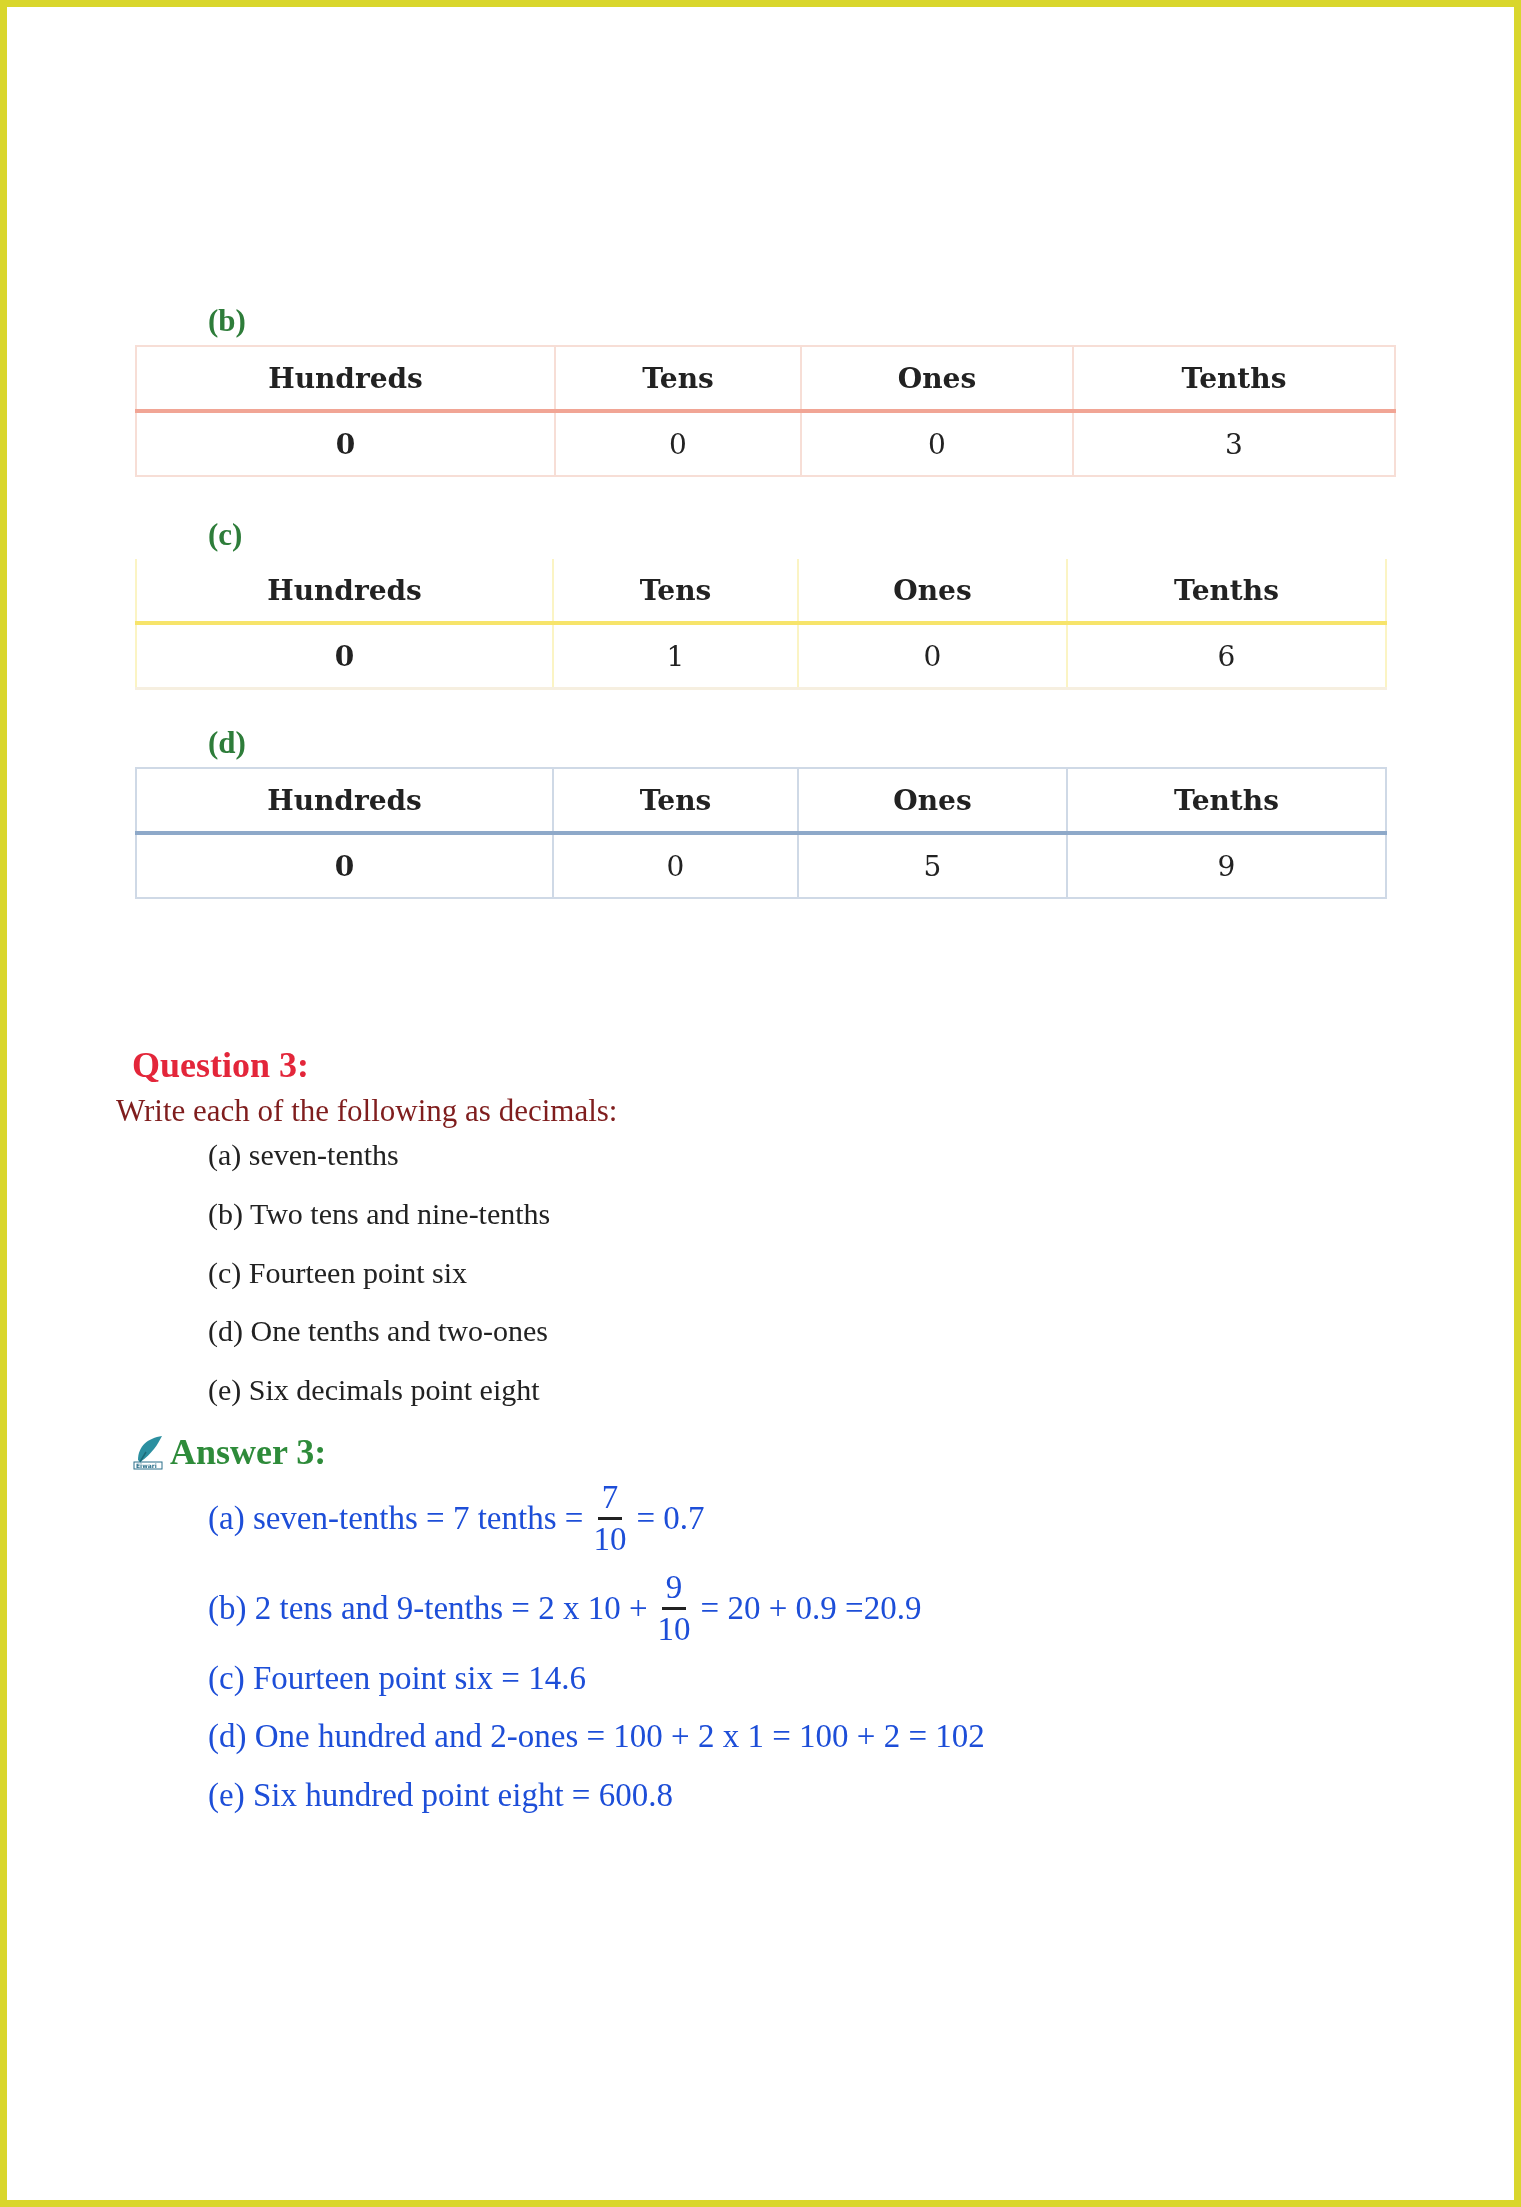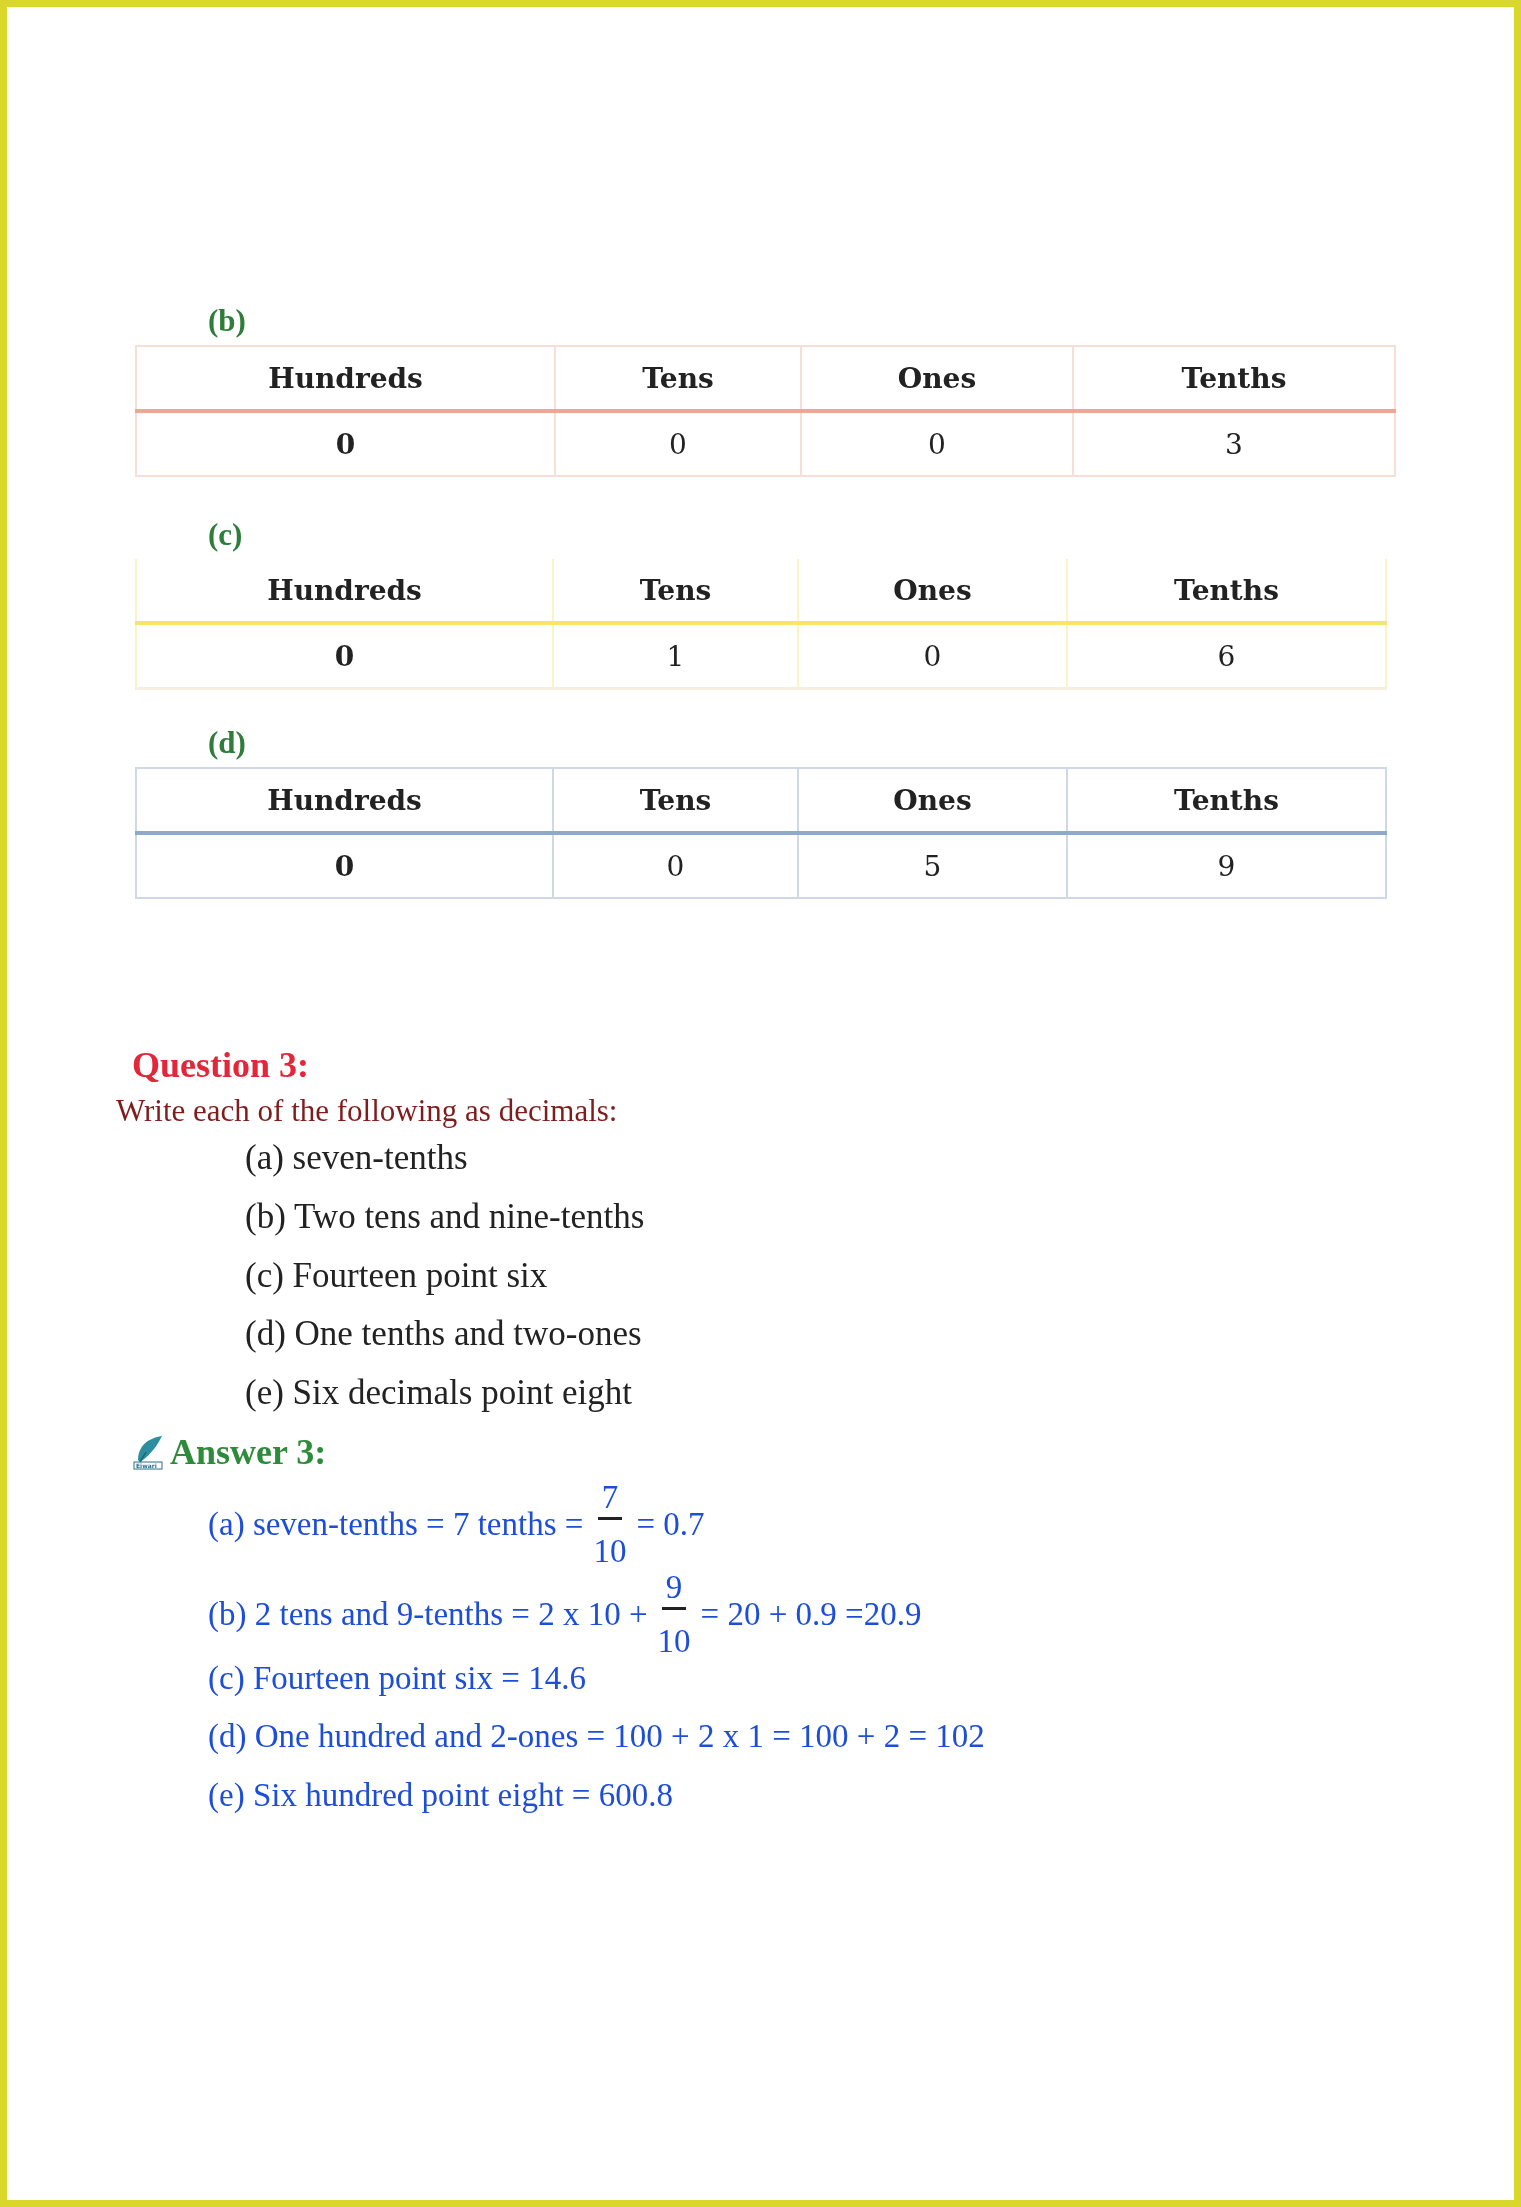--- a/index.html
+++ b/index.html
@@ -36,40 +36,40 @@
   .td th { border-bottom: 4px solid #8ea9c9; }
   .q-title {
     position: absolute; left: 132px; top: 1044px; color: #e3263a;
     font-weight: bold; font-size: 36px; font-family: "Liberation Serif", serif;
   }
   .q-text {
     position: absolute; left: 116px; top: 1093px; font-size: 31px;
     font-family: "Liberation Serif", serif; color: #7f1d1d;
   }
   .item {
-    position: absolute; left: 208px; font-size: 35px;
-    font-family: "Liberation Serif", serif; color: #222; white-space: nowrap; margin-left: 37px;
+    position: absolute; left: 208px; font-size: 30px;
+    font-family: "Liberation Serif", serif; color: #222; white-space: nowrap;
   }
   .a-title {
     position: absolute; left: 132px; top: 1431px; color: #2e8b3a;
     font-weight: bold; font-size: 36px; font-family: "Liberation Serif", serif;
     display: flex; align-items: center; gap: 4px;
   }
   .logo { width: 34px; height: 36px; display: inline-block; }
   .ans {
     position: absolute; left: 208px; font-size: 33px;
     font-family: "Liberation Serif", serif; color: #1d4ed8; white-space: nowrap;
     display: flex; align-items: center;
   }
   .frac {
     display: inline-flex; flex-direction: column; align-items: center;
     margin: 0 10px; line-height: 1.05;
   }
   .frac .num { border-bottom: 3px solid #222; padding: 0 4px 2px; }
-  .frac .den { padding-top: 14px; }
+  .frac .den { padding-top: 2px; }
 </style>
 </head>
 <body>
 
 <div class="frame"></div>
 
 <div class="label" style="left:208px; top:303px;">(b)</div>
 <table class="pv tb" style="left:135px; top:345px; width:1259px;">
   <colgroup>
       <col style="width:419px">

